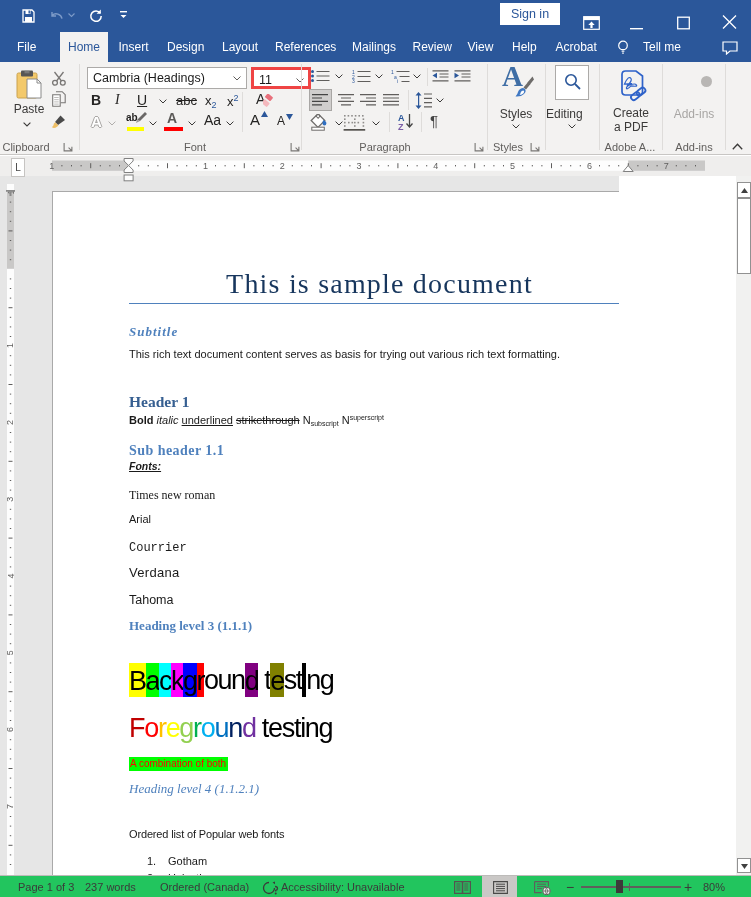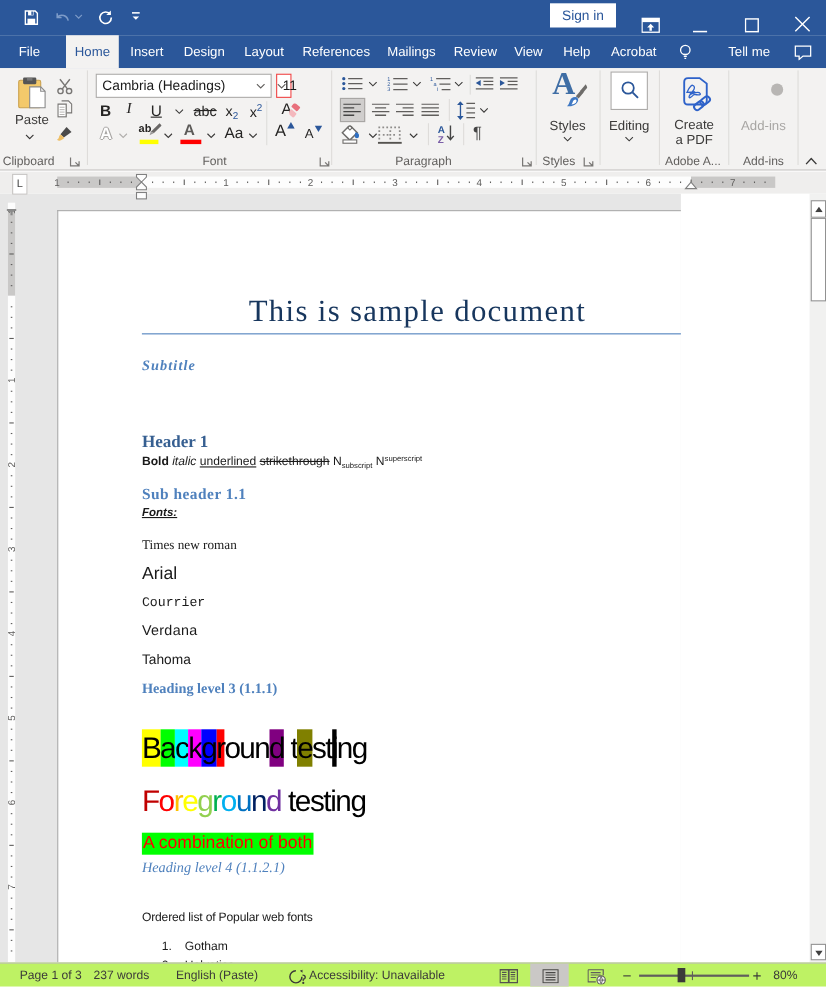--- a/index.html
+++ b/index.html
@@ -32,21 +32,21 @@
   #lbox { position:absolute; left:11px; top:2px; width:14px; height:19px; background:#fff; border:1px solid #c6c4c2; color:#444; font-size:10px; text-align:center; line-height:17px; }
 
   
   #canvas { position:absolute; left:0; top:176px; width:619px; height:699px; background:#e6e6e6; overflow:hidden; }
   #page { position:absolute; left:52px; top:15px; width:654px; height:684px; background:#fff; border:1px solid #a9a9a9; border-bottom:none; }
 
   
   #scroll { position:absolute; left:736px; top:176px; width:15px; height:699px; background:#f1f1f0; }
 
   
-  #statusbar { position:absolute; left:0; top:875px; width:751px; height:22px; background:#bef264; border-top:1px solid #bdbbb9; font-size:11px; color:#3b3a39; }
+  #statusbar { position:absolute; left:0; top:875px; width:751px; height:22px; background:#22c55e; border-top:1px solid #bdbbb9; font-size:11px; color:#3b3a39; }
 </style>
 </head>
 <body>
 <div id="titlebar">
 
   <svg class="qa" style="left:22px;" width="13" height="14" viewBox="0 0 13 14">
     <path d="M1 1 h9 l2 2 v10 h-11 z" fill="none" stroke="#fff" stroke-width="1.3"></path>
     <rect x="3" y="8" width="7" height="5" fill="#fff"></rect>
     <rect x="3.5" y="1" width="5" height="4" fill="#fff"></rect>
     <rect x="6.5" y="1.5" width="1.4" height="3" fill="#2b579a"></rect>
@@ -97,21 +97,21 @@
   <div class="tab" style="left:275px;">References</div>
   <div class="tab" style="left:352px;">Mailings</div>
   <div class="tab" style="left:412.5px;">Review</div>
   <div class="tab" style="left:467.5px;">View</div>
   <div class="tab" style="left:512px;">Help</div>
   <div class="tab" style="left:555.5px;">Acrobat</div>
   <svg class="abs" style="left:617px;top:8px;" width="12" height="15" viewBox="0 0 12 15">
     <circle cx="6" cy="5.5" r="4.3" fill="none" stroke="#fff" stroke-width="1.2"></circle>
     <path d="M4.3 9.5 h3.4 M4.6 11.3 h2.8 M5.2 13.1 h1.6" stroke="#fff" stroke-width="1.1"></path>
   </svg>
-  <div class="tab" style="left:643px;margin-left:19px;">Tell me</div>
+  <div class="tab" style="left:643px;">Tell me</div>
   <svg class="abs" style="left:722px;top:9px;" width="16" height="14" viewBox="0 0 16 14">
     <path d="M1 1 h14 v9 h-7 l-3.5 3 v-3 h-3.5 z" fill="none" stroke="#fff" stroke-width="1.2"></path>
   </svg>
 </div>
 <div id="ribbon">
 
   <svg class="abs" style="left:15px;top:8px;" width="28" height="29" viewBox="0 0 28 29">
     <rect x="2" y="3" width="20" height="25" rx="1.5" fill="#f3c96b" stroke="#caa24f" stroke-width="1"></rect>
     <rect x="6" y="0.5" width="12" height="6" rx="1" fill="#555"></rect>
     <rect x="9.5" y="0.8" width="5" height="2.5" fill="#777"></rect>
@@ -141,21 +141,21 @@
   </svg>
   <div class="grplabel" style="left:2px;width:48px;">Clipboard</div>
   <svg class="launcher" style="left:63px;" width="9" height="9" viewBox="0 0 9 9">
       <path d="M1 1 v7 h7 M5 5 l3 3 M8 4.2 v3.8 h-3.8" fill="none" stroke="#797775" stroke-width="1"></path>
     </svg>
   <div class="vsep" style="left:79px;"></div>
 
   <div class="abs" style="left:87px;top:5px;width:160px;height:22px;background:#fff;border:1px solid #acaaa8;font-size:12.5px;color:#1a1a1a;line-height:20px;padding-left:5px;">Cambria (Headings)<svg style="position:absolute;right:5px;top:8px;" width="8" height="5" viewBox="0 0 8 5">
         <path d="M0.5 0.5 L4 4 L7.5 0.5" fill="none" stroke="#605e5c" stroke-width="1"></path>
       </svg></div>
-  <div class="abs" style="left:251px;top:5px;width:14px;height:22px;background:#fff;border:1px solid #ef4444;font-size:12.5px;color:#1a1a1a;line-height:20px;padding-left:5px;">11<svg style="position:absolute;right:4px;top:8px;" width="8" height="5" viewBox="0 0 8 5">
+  <div class="abs" style="left:251px;top:5px;width:60px;height:22px;background:#fff;border:3px solid #ef4444;font-size:12.5px;color:#1a1a1a;line-height:20px;padding-left:5px;">11<svg style="position:absolute;right:4px;top:8px;" width="8" height="5" viewBox="0 0 8 5">
         <path d="M0.5 0.5 L4 4 L7.5 0.5" fill="none" stroke="#605e5c" stroke-width="1"></path>
       </svg></div>
 
   <div class="abs" style="left:91px;top:30px;width:13px;font-size:14px;font-weight:bold;color:#252423;">B</div>
   <div class="abs" style="left:115px;top:30px;width:10px;font-size:14px;font-style:italic;font-family:'Liberation Serif',serif;color:#252423;">I</div>
   <div class="abs" style="left:137px;top:30px;width:12px;font-size:14px;text-decoration:underline;color:#252423;">U</div>
   <svg class="abs" style="left:159px;top:37px;" width="8" height="5" viewBox="0 0 8 5">
       <path d="M0.6 0.6 L4 4 L7.4 0.6" fill="none" stroke="#3b3a39" stroke-width="1"></path>
     </svg>
   <div class="abs" style="left:176px;top:31px;font-size:13px;text-decoration:line-through;color:#252423;">abc</div>
@@ -340,21 +340,21 @@
   <svg class="launcher" style="left:530px;" width="9" height="9" viewBox="0 0 9 9">
       <path d="M1 1 v7 h7 M5 5 l3 3 M8 4.2 v3.8 h-3.8" fill="none" stroke="#797775" stroke-width="1"></path>
     </svg>
   <div class="vsep" style="left:545px;"></div>
 
   <div class="abs" style="left:555px;top:3px;width:34px;height:35px;border:1px solid #acaaa8;background:#fff;"></div>
   <svg class="abs" style="left:564px;top:11px;" width="17" height="17" viewBox="0 0 17 17">
     <circle cx="7" cy="7" r="5.2" fill="none" stroke="#2b579a" stroke-width="1.6"></circle>
     <path d="M11 11 L16 16" stroke="#2b579a" stroke-width="1.8"></path>
   </svg>
-  <div class="abs" style="left:546px;top:45px;width:52px;text-align:center;font-size:12px;color:#3b3a39;">Editing</div>
+  <div class="abs" style="left:546px;top:45px;width:52px;text-align:left;font-size:12px;color:#3b3a39;">Editing</div>
   <svg class="abs" style="left:568px;top:62px;" width="8" height="5" viewBox="0 0 8 5">
       <path d="M0.6 0.6 L4 4 L7.4 0.6" fill="none" stroke="#3b3a39" stroke-width="1"></path>
     </svg>
   <div class="vsep" style="left:599px;"></div>
 
   <svg class="abs" style="left:620px;top:8px;" width="29" height="33" viewBox="0 0 29 33">
     <path d="M5.5 1 h10.5 l6.5 5 v15.5 q0 3.5 -3.5 3.5 h-13.5 q-3.5 0 -3.5 -3.5 v-17 q0 -3.5 3.5 -3.5z" fill="none" stroke="#2e62c9" stroke-width="1.7"></path>
     <path d="M4.5 14 q4 -9 6.5 -5.5 q1.5 2.2 -4 7.5 q8 -3.5 9.5 -1 q1.2 2 -5.5 0.8 q-5 5 -4.5 1.8 q0.3 -1.8 5.5 -4z" fill="none" stroke="#2e62c9" stroke-width="1.2"></path>
     <g stroke="#2e62c9" stroke-width="1.8" fill="none">
       <rect x="10.5" y="23.5" width="9.5" height="5.5" rx="2.7" transform="rotate(-38 15 26)"></rect>
@@ -529,33 +529,34 @@
     </svg>
   <svg class="abs" style="left:6px;top:14px;" width="9" height="6" viewBox="0 0 9 6">
       <rect x="0" y="0" width="9" height="1.8" fill="#8a8a8a"></rect>
       <rect x="3.5" y="1.8" width="2" height="4.2" fill="#8a8a8a"></rect>
     </svg>
   <div id="page">
     <div id="doc">
       <div class="abs" style="left:0;top:76px;width:501px;text-align:center;font-family:'Liberation Serif',serif;font-size:28px;letter-spacing:1.2px;color:#17365d;">This is sample document</div>
       <div class="abs" style="left:0;top:111px;width:498px;height:1px;background:#4f81bd;"></div>
       <div class="abs" style="left:0;top:131.5px;font-family:'Liberation Serif',serif;font-style:italic;font-weight:bold;font-size:13px;letter-spacing:1px;color:#4f81bd;">Subtitle</div>
+      <div class="abs" style="left:0;top:156px;font-size:11px;color:#1a1a1a;">This rich text document content serves as basis for trying out various rich text formatting.</div>
       <div class="abs" style="left:0;top:201px;font-family:'Liberation Serif',serif;font-weight:bold;font-size:15.5px;color:#365f91;">Header 1</div>
       <div class="abs" style="left:0;top:222px;font-size:11px;color:#1a1a1a;"><b>Bold</b> <i>italic</i> <span style="text-decoration:underline;">underlined</span> <span style="text-decoration:line-through;margin-top:12px;">strikethrough</span> N<span style="font-size:7px;vertical-align:-2px;">subscript</span> N<span style="font-size:7px;vertical-align:4px;">superscript</span></div>
       <div class="abs" style="left:0;top:251px;font-family:'Liberation Serif',serif;font-weight:bold;font-size:14px;letter-spacing:0.45px;color:#4f81bd;">Sub header 1.1</div>
       <div class="abs" style="left:0;top:268px;font-size:10.5px;font-weight:bold;font-style:italic;text-decoration:underline;color:#1a1a1a;">Fonts:</div>
       <div class="abs" style="left:0;top:295.5px;font-family:'Liberation Serif',serif;font-size:12px;color:#1a1a1a;">Times new roman</div>
-      <div class="abs" style="left:0;top:321px;font-size:16px;color:#1a1a1a;">Arial</div>
+      <div class="abs" style="left:0;top:321px;font-size:11px;color:#1a1a1a;">Arial</div>
       <div class="abs" style="left:0;top:349px;font-family:'Liberation Mono',monospace;font-size:12px;color:#1a1a1a;">Courrier</div>
       <div class="abs" style="left:0;top:373px;font-size:13px;letter-spacing:0.3px;color:#1a1a1a;">Verdana</div>
       <div class="abs" style="left:0;top:400.5px;font-size:12.5px;color:#1a1a1a;">Tahoma</div>
       <div class="abs" style="left:0;top:426px;font-family:'Liberation Serif',serif;font-weight:bold;font-size:13px;color:#4f81bd;">Heading level 3 (1.1.1)</div>
       <div class="abs" style="left:0;top:472px;font-size:27px;letter-spacing:-1.5px;color:#000;line-height:33px;"><span class="hl" style="background:#ffff00;">B</span><span class="hl" style="background:#00ff00;">a</span><span class="hl" style="background:#00ffff;">c</span><span class="hl" style="background:#ff00ff;">k</span><span class="hl" style="background:#0000ff;">g</span><span class="hl" style="background:#ff0000;">r</span>oun<span class="hl" style="background:#800080;">d</span> t<span class="hl" style="background:#808000;">e</span>st<span class="hl" style="background:#000000;">i</span>ng</div>
       <div class="abs" style="left:0;top:520px;font-size:27px;letter-spacing:-1.3px;line-height:33px;"><span style="color:#c00000;">F</span><span style="color:#ff0000;">o</span><span style="color:#ffc000;">r</span><span style="color:#ffff00;">e</span><span style="color:#92d050;">g</span><span style="color:#00b050;">r</span><span style="color:#00b0f0;">o</span><span style="color:#0070c0;">u</span><span style="color:#002060;">n</span><span style="color:#7030a0;">d</span><span style="color:#000;"> testing</span></div>
-      <div class="abs" style="left:0;top:565px;font-size:16px;color:#ff0000;"><span style="background:#00ff00;padding:0.5px 1.5px 2.5px 1px;">A combination of both</span></div>
+      <div class="abs" style="left:0;top:565px;font-size:10px;color:#ff0000;"><span style="background:#00ff00;padding:0.5px 1.5px 2.5px 1px;">A combination of both</span></div>
       <div class="abs" style="left:0;top:589px;font-family:'Liberation Serif',serif;font-weight:normal;font-style:italic;font-size:13px;color:#4f81bd;">Heading level 4 (1.1.2.1)</div>
       <div class="abs" style="left:0;top:636px;font-size:11px;letter-spacing:-0.15px;color:#1a1a1a;">Ordered list of Popular web fonts</div>
       <div class="abs" style="left:18px;top:662.5px;font-size:11px;color:#1a1a1a;">1.</div>
       <div class="abs" style="left:39px;top:662.5px;font-size:11px;color:#1a1a1a;">Gotham</div>
       <div class="abs" style="left:18px;top:680px;font-size:11px;color:#1a1a1a;">2.</div>
       <div class="abs" style="left:39px;top:680px;font-size:11px;color:#1a1a1a;">Helvetica</div>
     </div>
   </div>
 </div>
 <div id="scroll">
@@ -567,21 +568,21 @@
   <div class="abs" style="left:1px;top:22px;width:14px;height:76px;background:#fff;border:1px solid #919191;"></div>
   <div class="abs" style="left:1px;top:682px;width:14px;height:15px;background:#fff;border:1px solid #919191;">
     <svg style="position:absolute;left:2.5px;top:5px;" width="7" height="5" viewBox="0 0 7 5">
         <path d="M3.5 5 L0 0 H7 z" fill="#404040"></path>
       </svg>
   </div>
 </div>
 <div id="statusbar">
   <div class="abs" style="left:18px;top:5px;">Page 1 of 3</div>
   <div class="abs" style="left:85px;top:5px;">237 words</div>
-  <div class="abs" style="left:160px;top:5px;">English (Paste)</div>
+  <div class="abs" style="left:160px;top:5px;">Ordered (Canada)</div>
   <svg class="abs" style="left:262px;top:5px;" width="18" height="14" viewBox="0 0 18 14">
     <path d="M7 1.5 a5.5 5.5 0 1 0 5.5 5.5" fill="none" stroke="#3b3a39" stroke-width="1.3"></path>
     <path d="M10.5 1.5 l2.5 -1 v2.8 z" fill="#3b3a39"></path>
     <path d="M13 5.5 q2.5 0 2.5 2 q0 1.6 -1.8 1.8 v1.2" fill="none" stroke="#3b3a39" stroke-width="1.3"></path>
     <circle cx="13.7" cy="12.6" r="1" fill="#3b3a39"></circle>
   </svg>
   <div class="abs" style="left:281px;top:5px;">Accessibility: Unavailable</div>
 
   <svg class="abs" style="left:454px;top:5px;" width="17" height="13" viewBox="0 0 17 13">
     <path d="M0.6 0.6 h15.8 v11.8 h-15.8 z" fill="none" stroke="#55534f" stroke-width="1.2"></path>

